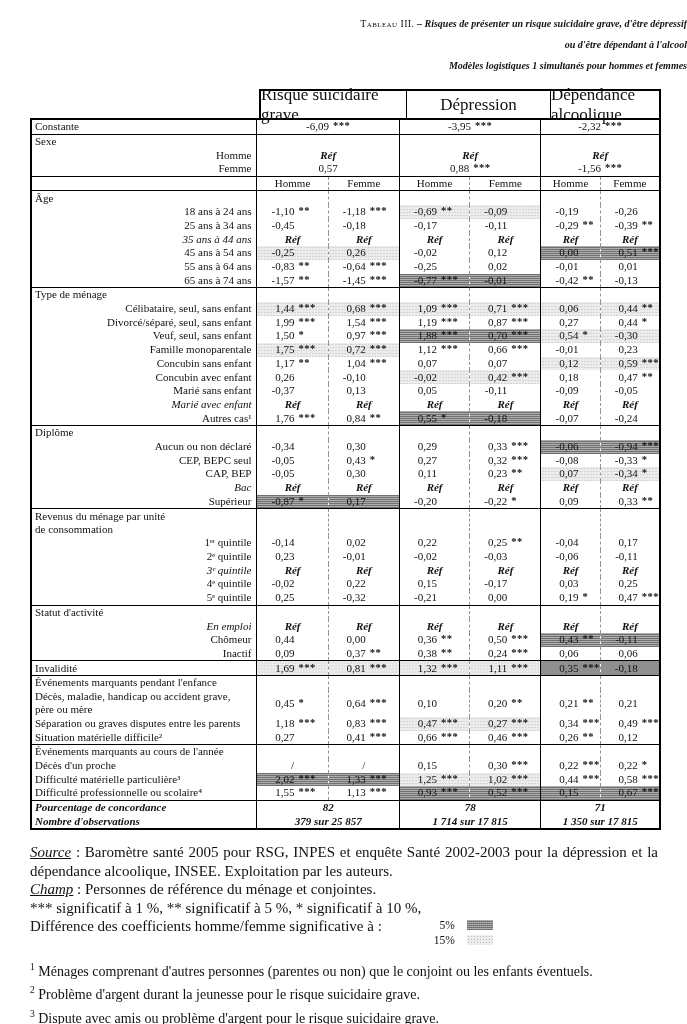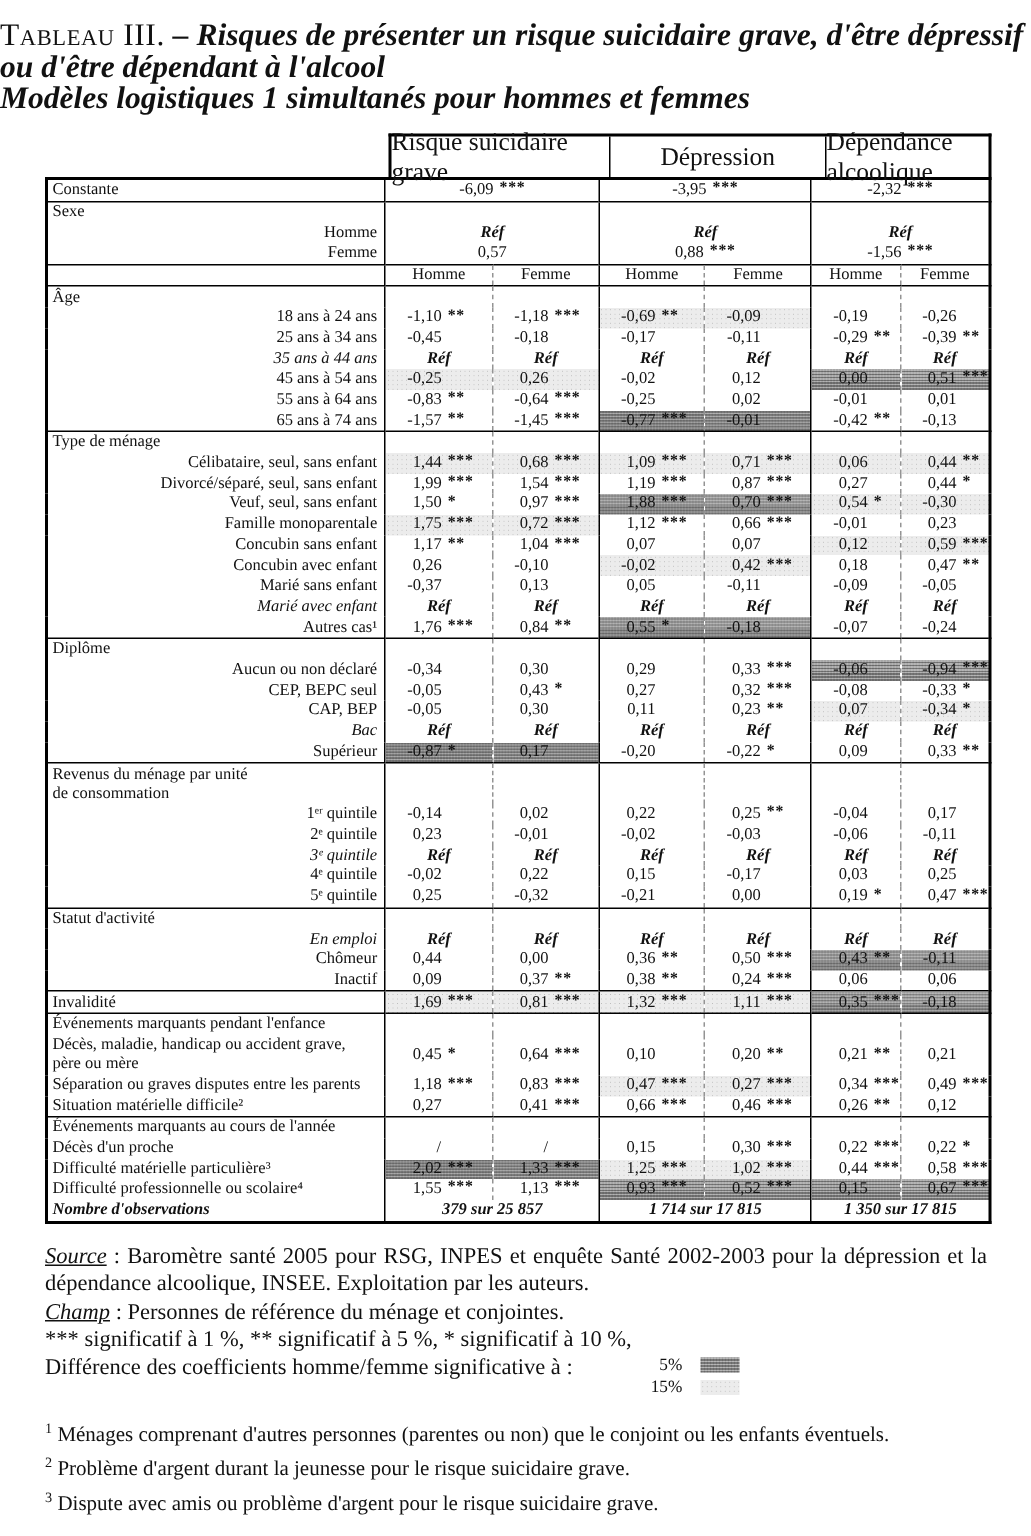--- a/index.html
+++ b/index.html
@@ -1,19 +1,19 @@
 <!DOCTYPE html>
 <html lang="fr"><head>
 <meta charset="utf-8">
 <style>
   html,body{margin:0;padding:0;background:#fff;}
   .page{width:687px;height:1024px;background:#fff;overflow:hidden;position:relative;
         font-family:"Liberation Serif","DejaVu Serif",serif;color:#111;}
   
-  .title{text-align:left;padding-top:13px;font-size:21px;line-height:21px;font-weight:bold;}
+  .title{text-align:right;padding-top:13px;font-size:10px;line-height:21px;font-weight:bold;}
   .ttag{font-variant:small-caps;font-weight:normal;letter-spacing:.4px;font-style:normal;}
   .tit{font-style:italic;}
   
   .tablewrap{margin:13px 0 0 30px;width:631px;}
   .headrow{margin-left:229px;width:402px;height:29px;display:flex;box-sizing:border-box;
            border:2px solid #000;border-bottom:none;}
   .hcell{display:flex;align-items:center;justify-content:center;font-size:17px;
          box-sizing:border-box;}
   .hcell.h1{width:145px;}
   .hcell.h2c{width:144px;border-left:1px solid #000;}
@@ -503,20 +503,26 @@
           </tr>
           <tr>
             <td class="lbl left">Difficulté professionnelle ou scolaire⁴</td>
             <td class="v1"><span class="num">1,55</span><span class="stars">***</span></td>
             <td class="v2"><span class="num">1,13</span><span class="stars">***</span></td>
             <td class="v3 shD"><span class="num">0,93</span><span class="stars">***</span></td>
             <td class="v4 shD"><span class="num">0,52</span><span class="stars">***</span></td>
             <td class="v5 shD"><span class="num">0,15</span></td>
             <td class="v6 shD"><span class="num">0,67</span><span class="stars">***</span></td>
           </tr>
+          <tr class="sec footrow">
+            <td class="lbl left">Pourcentage de concordance</td>
+            <td class="g1" colspan="2">82</td>
+            <td class="g2" colspan="2">78</td>
+            <td class="g3" colspan="2">71</td>
+          </tr>
           <tr class="footrow">
             <td class="lbl left">Nombre d'observations</td>
             <td class="g1" colspan="2">379 sur 25 857</td>
             <td class="g2" colspan="2">1 714 sur 17 815</td>
             <td class="g3" colspan="2">1 350 sur 17 815</td>
           </tr>
         </tbody>
     </table>
   </div>
 

